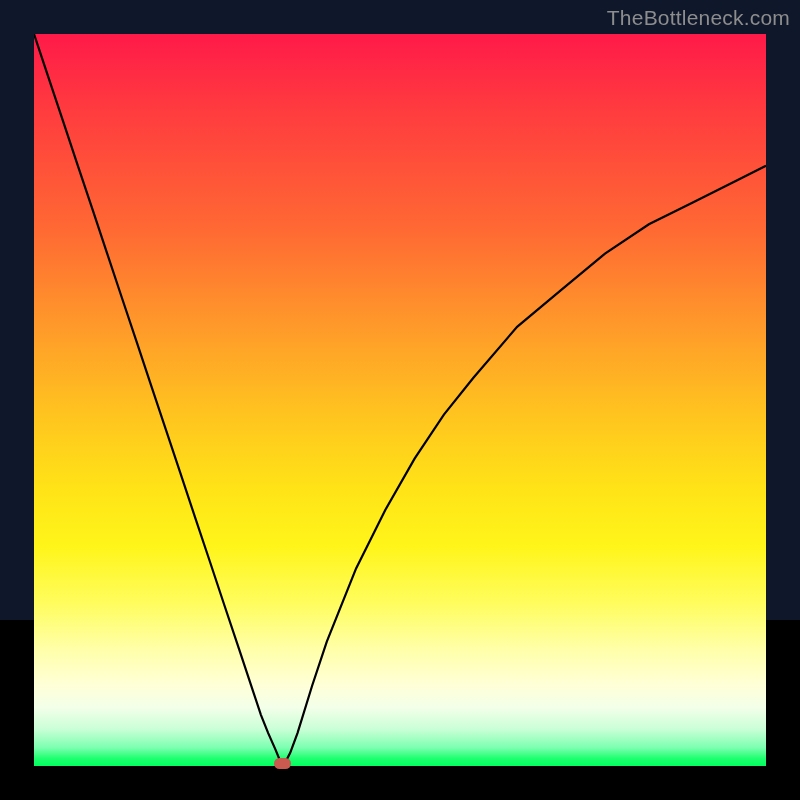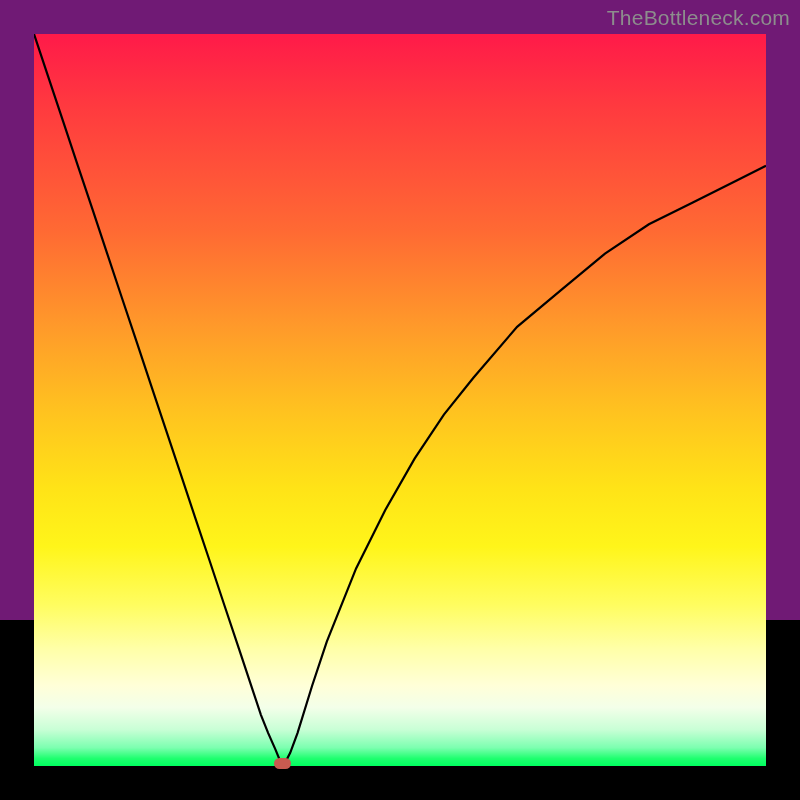--- a/index.html
+++ b/index.html
@@ -10,21 +10,21 @@
     background: #000;
     overflow: hidden;
     font-family: Arial, Helvetica, sans-serif;
   }
   .frame {
     position: absolute;
     left: 0;
     top: 0;
     width: 800px;
     height: 620px;
-    background: #701a75;
+    background: #0f172a;
     text-decoration: underline;
   }
   .plot {
     position: absolute;
     left: 34px;
     top: 34px;
     width: 732px;
     height: 732px;
     background: linear-gradient(to bottom,
       #ff1a49 0%,

